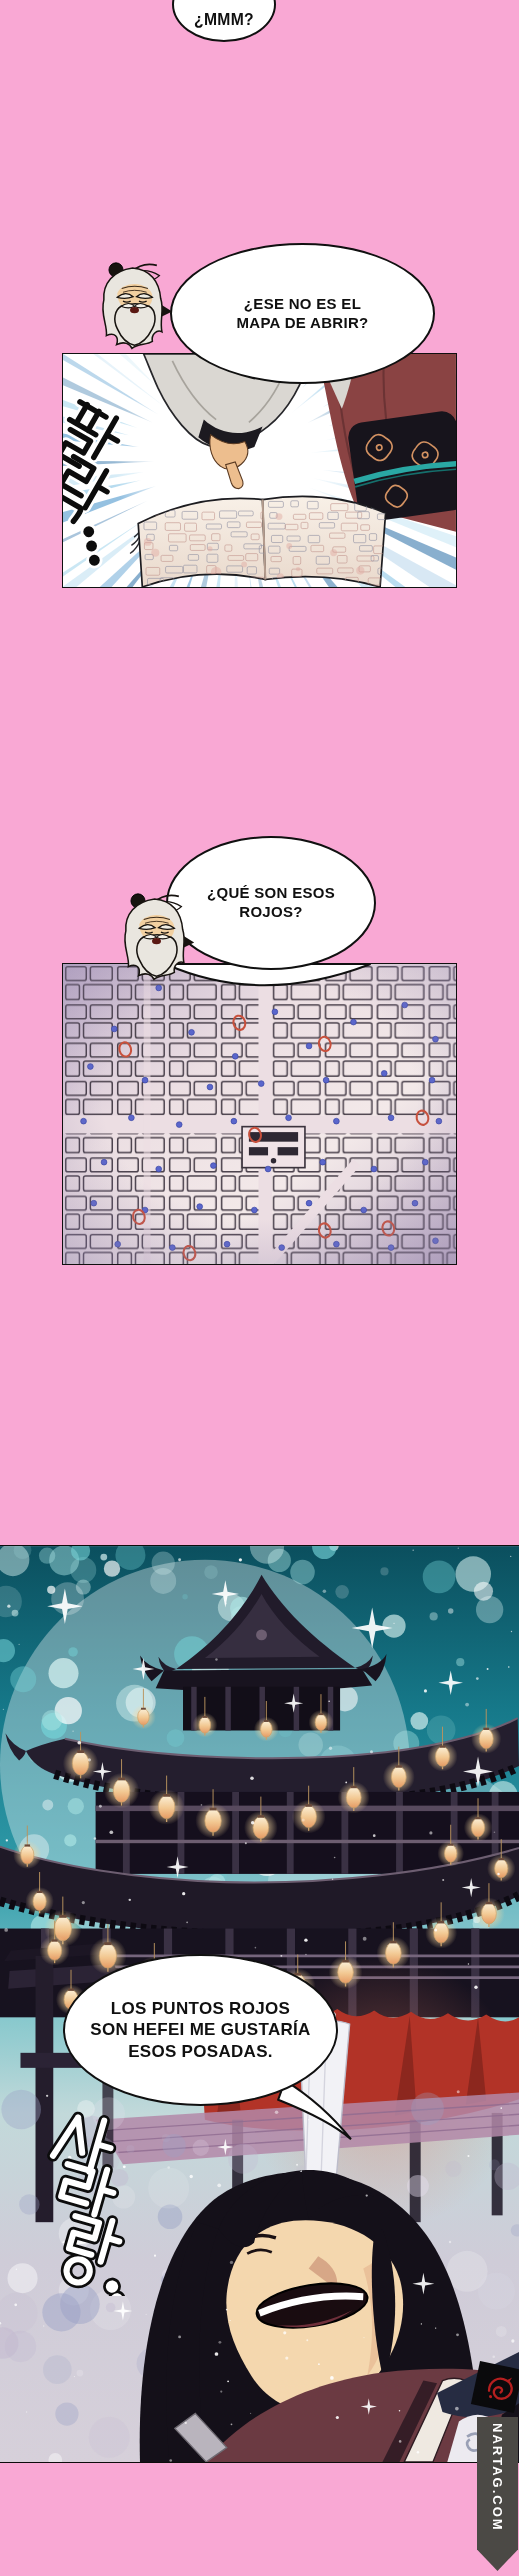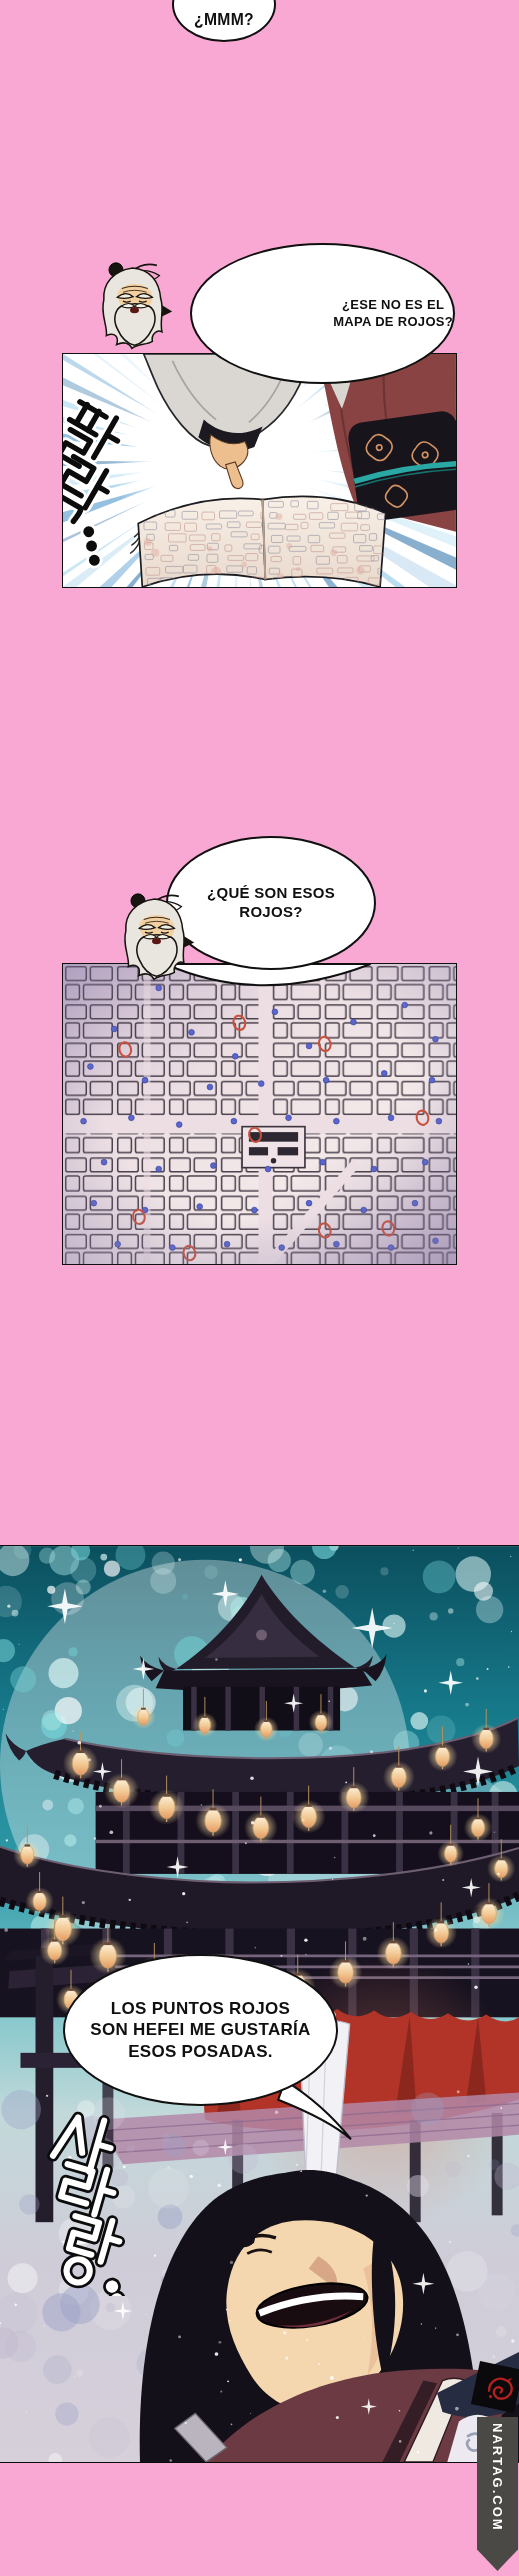--- a/index.html
+++ b/index.html
@@ -4,21 +4,21 @@
 <style>
   html,body{margin:0;padding:0;background:#fff;}
   .page{position:relative;width:519px;height:2576px;background:#f9a8d4;overflow:hidden;
         font-family:"Liberation Sans","DejaVu Sans",sans-serif;}
   .bubble{position:absolute;background:#fff;border:2px solid #101010;border-radius:50%;
           display:flex;align-items:center;justify-content:center;text-align:center;
           font-weight:bold;color:#101010;z-index:5;}
   .bubble .txt{line-height:1.24;letter-spacing:0.3px;}
   .bubble-top{left:172px;top:-33px;width:100px;height:71px;font-size:15.7px;align-items:flex-end;}
   .bubble-top .txt{padding-bottom:11px;}
-  .bubble-map{left:190px;top:243px;width:261px;height:137px;font-size:13px;justify-content:flex-end;}
+  .bubble-map{left:170px;top:243px;width:261px;height:137px;font-size:15px;}
   .bubble-dots{left:166px;top:836px;width:206px;height:130px;font-size:15px;}
   .bubble-answer{left:63px;top:1954px;width:271px;height:148px;font-size:17px;}
   .panel{position:absolute;border:1.4px solid #101010;background:#fff;overflow:hidden;z-index:1;}
   .panel-book{left:62px;top:353px;width:393px;height:233px;}
   .panel-map{left:62px;top:963px;width:393px;height:300px;}
   .panel-big{position:absolute;left:0;top:1545px;width:519px;height:916px;z-index:1;
              border-top:0.7px solid #0c0c0c;border-bottom:0.7px solid #0c0c0c;}
   .chibi{position:absolute;width:83px;height:90px;z-index:6;}
   .chibi-1{left:93px;top:260px;}
   .chibi-2{left:115px;top:891px;}
@@ -77,21 +77,21 @@
       </g>
     </defs>
   </svg>
 
   <svg class="chibi chibi-1" viewBox="0 0 130 140">
     <use href="#chibi"></use>
   </svg>
   <div class="bubble bubble-map">
     <div class="txt">
       <span>¿ESE NO ES EL</span><br>
-      <span>MAPA DE ROJOS?</span>
+      <span>MAPA DE ABRIR?</span>
     </div>
   </div>
 
   <div class="panel panel-book">
     <svg width="393" height="233" viewBox="0 0 575 341">
       <defs>
         <radialGradient id="burst" cx=".5" cy=".5" r=".5">
           <stop offset="0" stop-color="#ffffff"></stop>
           <stop offset=".6" stop-color="#ffffff" stop-opacity=".95"></stop>
           <stop offset="1" stop-color="#ffffff" stop-opacity="0"></stop>

